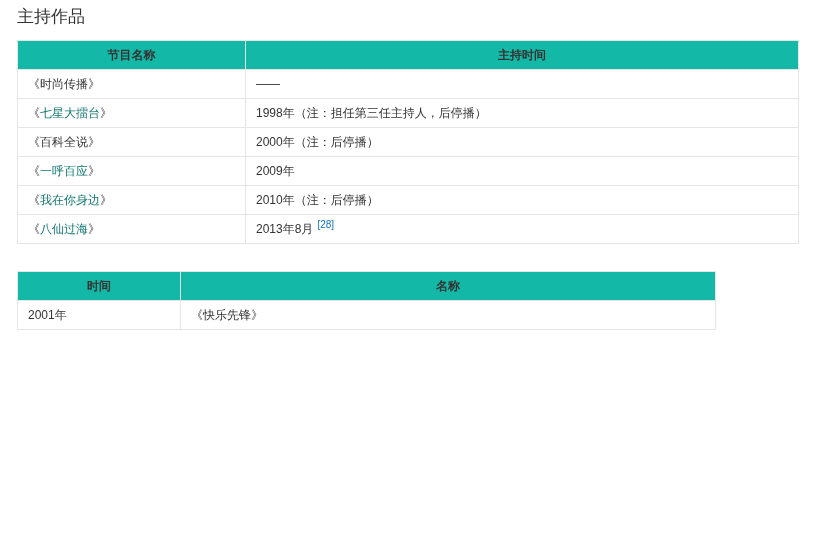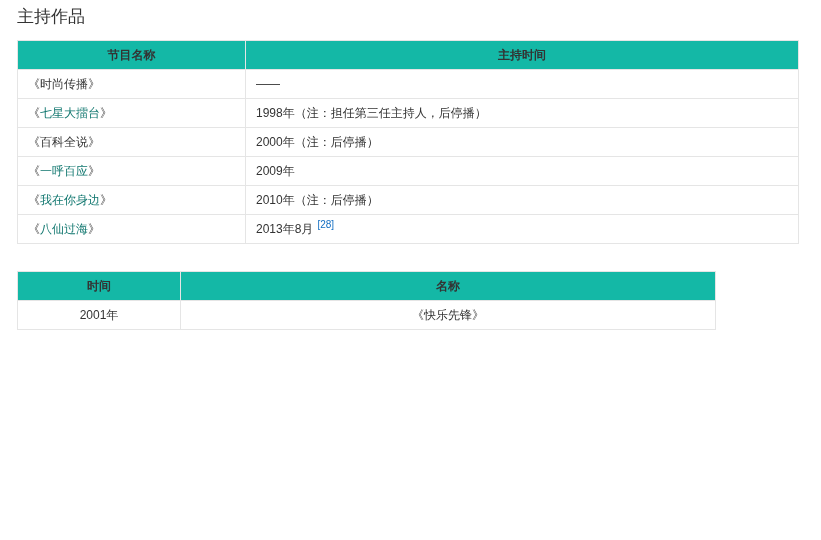--- a/index.html
+++ b/index.html
@@ -44,21 +44,21 @@
     font-weight: 700;
     text-align: center;
   }
   
   table.t1 { width: 782px; }
   table.t1 col.c1 { width: 228px; }
   table.t1 td { }
   
   table.t2 { width: 699px; }
   table.t2 col.c1 { width: 163px; }
-  table.t2 td { text-align: center; }
+  table.t2 td { text-align: left; }
   a.inlink {
     color: #0f766e;
     text-decoration: none;
     cursor: pointer;
   }
   sup.ref {
     color: #136ec2;
     font-size: 10px;
     margin-left: 4px;
     vertical-align: super;

